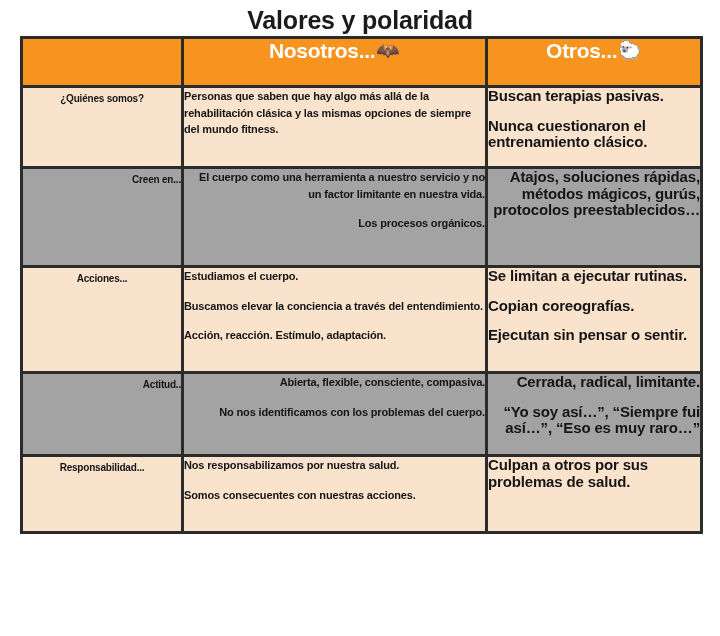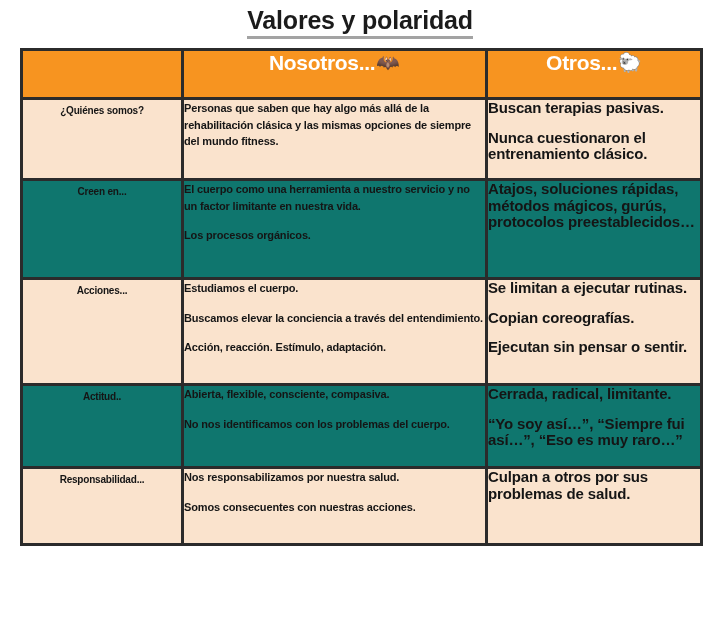--- a/index.html
+++ b/index.html
@@ -38,21 +38,21 @@
     letter-spacing: -0.2px;
     border-bottom: 3px solid #a3a3a3;
     padding-bottom: 1px;
     line-height: 30px;
   }
 
   
   .table-wrap {
     position: absolute;
     left: 20px;
-    top: 48px;
+    top: 36px;
     width: 680px;
   }
   table.values-table {
     border-collapse: collapse;
     width: 680px;
     table-layout: fixed;
     border: 3px solid #2b2b2b;
   }
   table.values-table td,
   table.values-table th {
@@ -87,21 +87,21 @@
   .hdr-emoji {
     display: inline-block;
     font-size: 19px;
     line-height: 24px;
     vertical-align: middle;
     margin-left: 1px;
   }
 
   
   tr.row-a td { background: #FAE3CD; }
-  tr.row-b td { background: #0f766e; }
+  tr.row-b td { background: #a3a3a3; text-align: right; }
 
   td.label-cell {
     text-align: center;
     vertical-align: middle;
     padding: 6px 4px 6px 4px;
   }
   .label-text {
     font-size: 10px;
     font-weight: bold;
     color: #151515;

